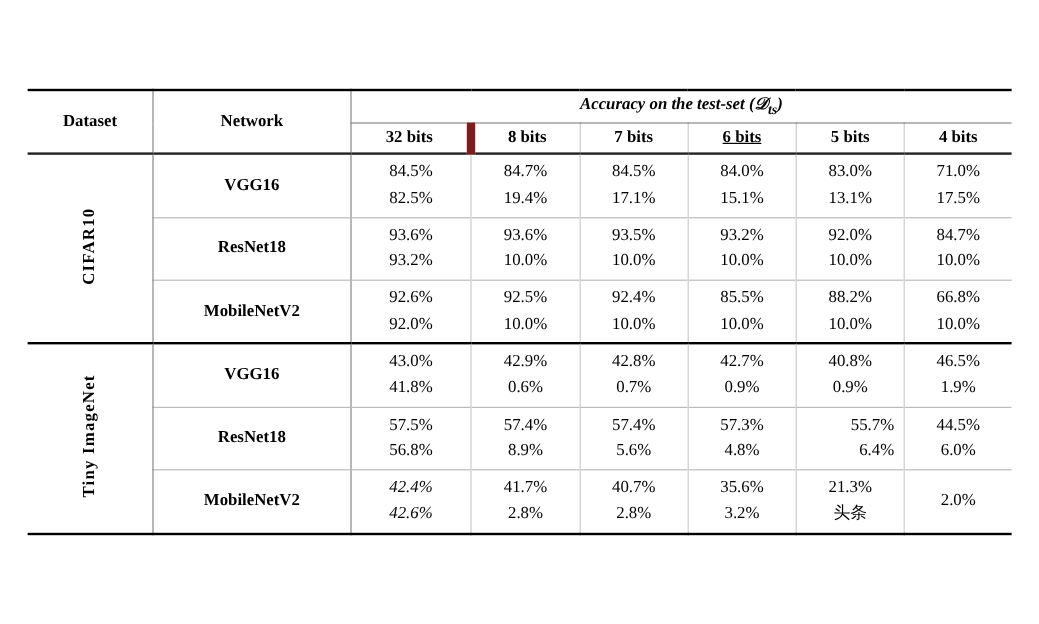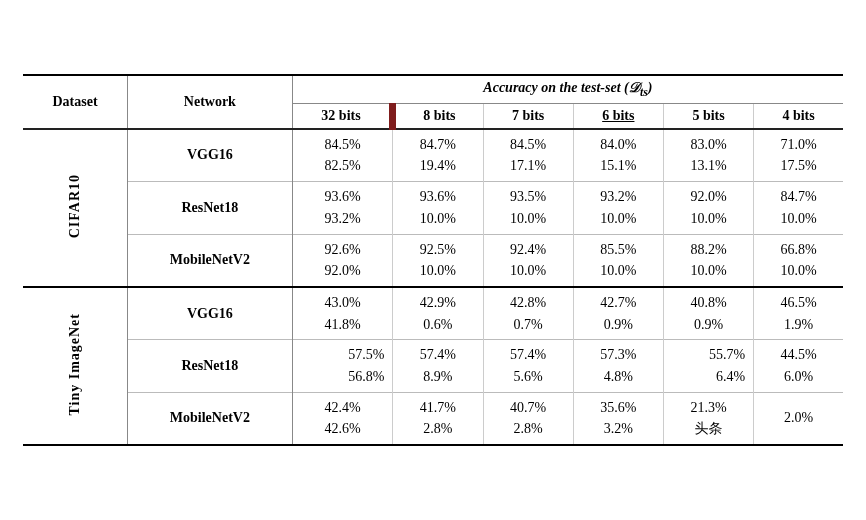--- a/index.html
+++ b/index.html
@@ -109,30 +109,30 @@
           <td style="font-weight: bold; border-right: 1px solid rgb(136, 136, 136); text-align: center; border-top: 2.5px solid rgb(0, 0, 0);">VGG16</td>
           <td style="text-align: center; line-height: 1.55; border-right: 1px solid rgb(204, 204, 204); border-top: 2.5px solid rgb(0, 0, 0);"><span>43.0%</span><br><span>41.8%</span></td>
           <td style="text-align: center; line-height: 1.55; border-right: 1px solid rgb(204, 204, 204); border-top: 2.5px solid rgb(0, 0, 0);"><span>42.9%</span><br><span>0.6%</span></td>
           <td style="text-align: center; line-height: 1.55; border-right: 1px solid rgb(204, 204, 204); border-top: 2.5px solid rgb(0, 0, 0);"><span>42.8%</span><br><span>0.7%</span></td>
           <td style="text-align: center; line-height: 1.55; border-right: 1px solid rgb(204, 204, 204); border-top: 2.5px solid rgb(0, 0, 0);"><span>42.7%</span><br><span>0.9%</span></td>
           <td style="text-align: center; line-height: 1.55; border-right: 1px solid rgb(204, 204, 204); border-top: 2.5px solid rgb(0, 0, 0);"><span>40.8%</span><br><span>0.9%</span></td>
           <td style="text-align: center; line-height: 1.55; border-top: 2.5px solid rgb(0, 0, 0);"><span>46.5%</span><br><span>1.9%</span></td>
         </tr>
         <tr>
           <td style="font-weight: bold; border-right: 1px solid rgb(136, 136, 136); text-align: center; border-top: 1px solid rgb(187, 187, 187);">ResNet18</td>
-          <td style="text-align: right; line-height: 1.55; border-right: 1px solid rgb(204, 204, 204); border-top: 1px solid rgb(187, 187, 187);"><span>57.5%</span><br><span>56.8%</span></td>
+          <td style="text-align: center; line-height: 1.55; border-right: 1px solid rgb(204, 204, 204); border-top: 1px solid rgb(187, 187, 187);"><span>57.5%</span><br><span>56.8%</span></td>
           <td style="text-align: center; line-height: 1.55; border-right: 1px solid rgb(204, 204, 204); border-top: 1px solid rgb(187, 187, 187);"><span>57.4%</span><br><span>8.9%</span></td>
           <td style="text-align: center; line-height: 1.55; border-right: 1px solid rgb(204, 204, 204); border-top: 1px solid rgb(187, 187, 187);"><span>57.4%</span><br><span>5.6%</span></td>
           <td style="text-align: center; line-height: 1.55; border-right: 1px solid rgb(204, 204, 204); border-top: 1px solid rgb(187, 187, 187);"><span>57.3%</span><br><span>4.8%</span></td>
           <td style="text-align: right; line-height: 1.55; border-right: 1px solid rgb(204, 204, 204); border-top: 1px solid rgb(187, 187, 187);"><span>55.7%</span><br><span>6.4%</span></td>
           <td style="text-align: center; line-height: 1.55; border-top: 1px solid rgb(187, 187, 187);"><span>44.5%</span><br><span>6.0%</span></td>
         </tr>
         <tr>
           <td style="font-weight: bold; border-right: 1px solid rgb(136, 136, 136); text-align: center; border-top: 1px solid rgb(187, 187, 187);">MobileNetV2</td>
-          <td style="text-align: center; line-height: 1.55; border-right: 1px solid rgb(204, 204, 204); border-top: 1px solid rgb(187, 187, 187);"><span>42.4%</span><br><span>42.6%</span></td>
+          <td style="text-align: center; line-height: 1.55; border-right: 1px solid rgb(204, 204, 204); border-top: 1px solid rgb(187, 187, 187); font-style: italic;"><span>42.4%</span><br><span>42.6%</span></td>
           <td style="text-align: center; line-height: 1.55; border-right: 1px solid rgb(204, 204, 204); border-top: 1px solid rgb(187, 187, 187);"><span>41.7%</span><br><span>2.8%</span></td>
           <td style="text-align: center; line-height: 1.55; border-right: 1px solid rgb(204, 204, 204); border-top: 1px solid rgb(187, 187, 187);"><span>40.7%</span><br><span>2.8%</span></td>
           <td style="text-align: center; line-height: 1.55; border-right: 1px solid rgb(204, 204, 204); border-top: 1px solid rgb(187, 187, 187);"><span>35.6%</span><br><span>3.2%</span></td>
           <td style="text-align: center; line-height: 1.55; border-right: 1px solid rgb(204, 204, 204); border-top: 1px solid rgb(187, 187, 187);"><span>21.3%</span><br><span>头条</span></td>
           <td style="text-align: center; line-height: 1.55; border-top: 1px solid rgb(187, 187, 187);"><span>2.0%</span></td>
         </tr>
       </tbody>
   </table>
 </div>
 

